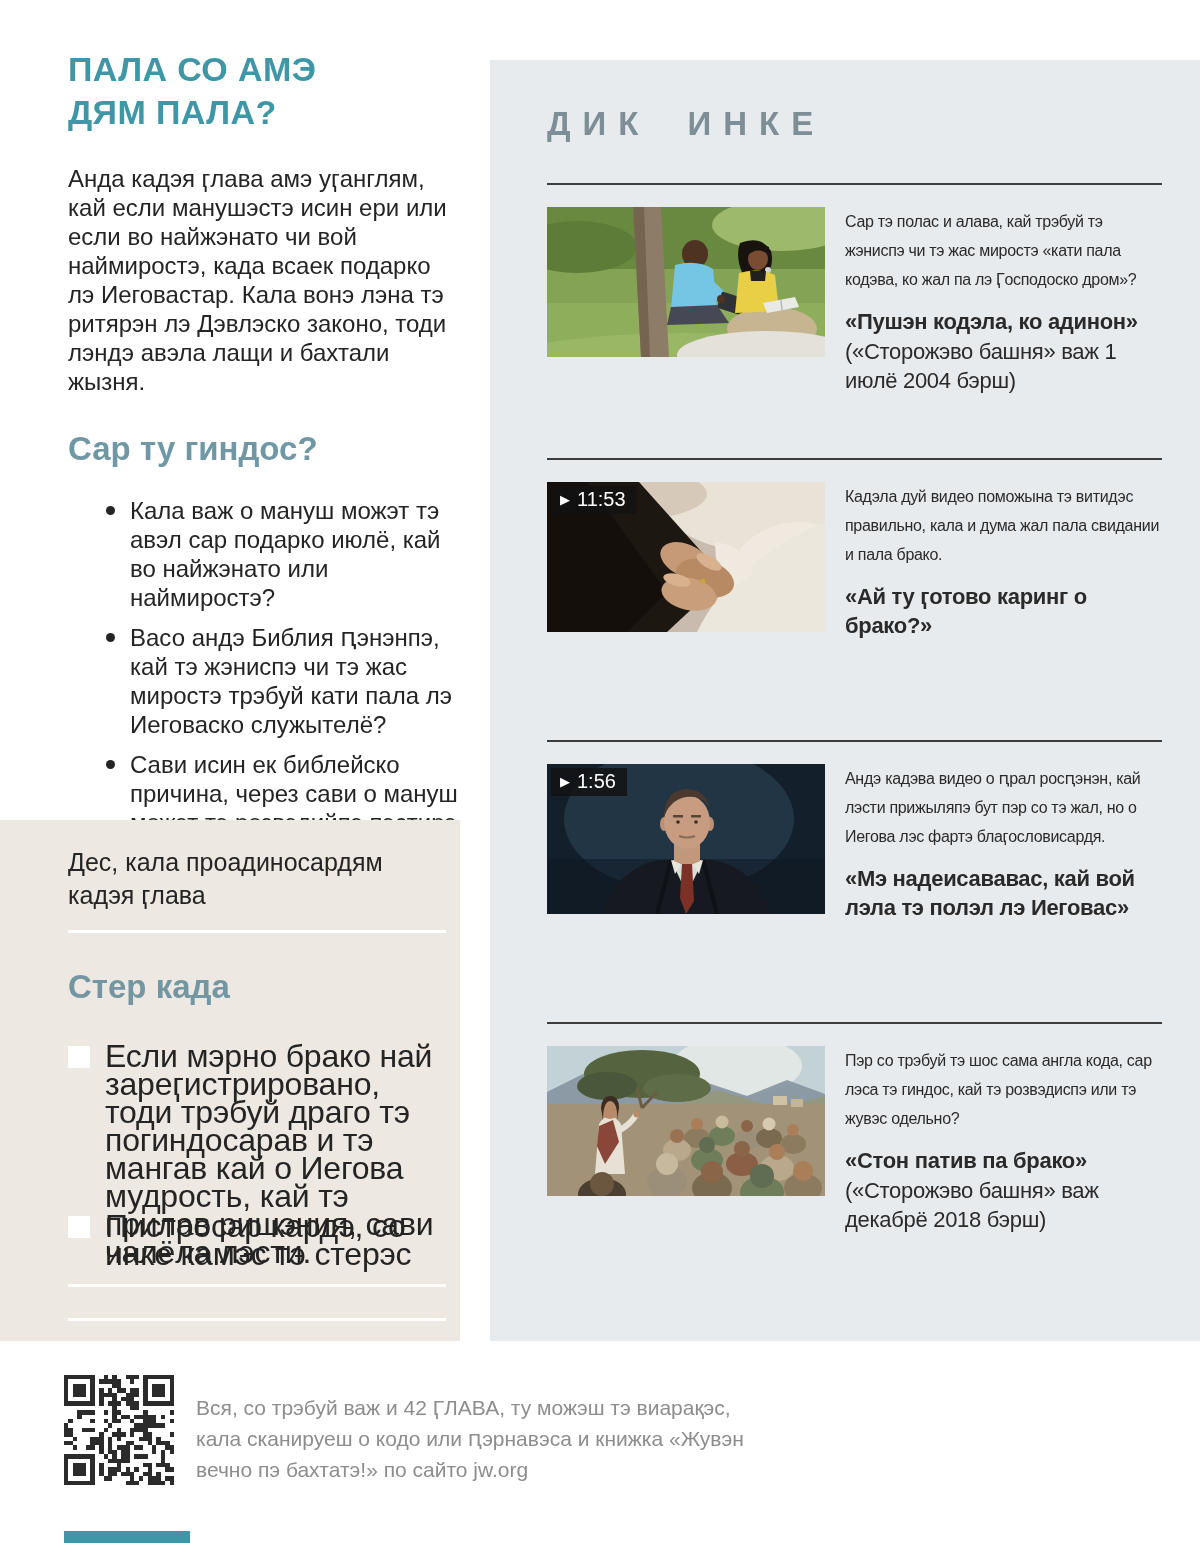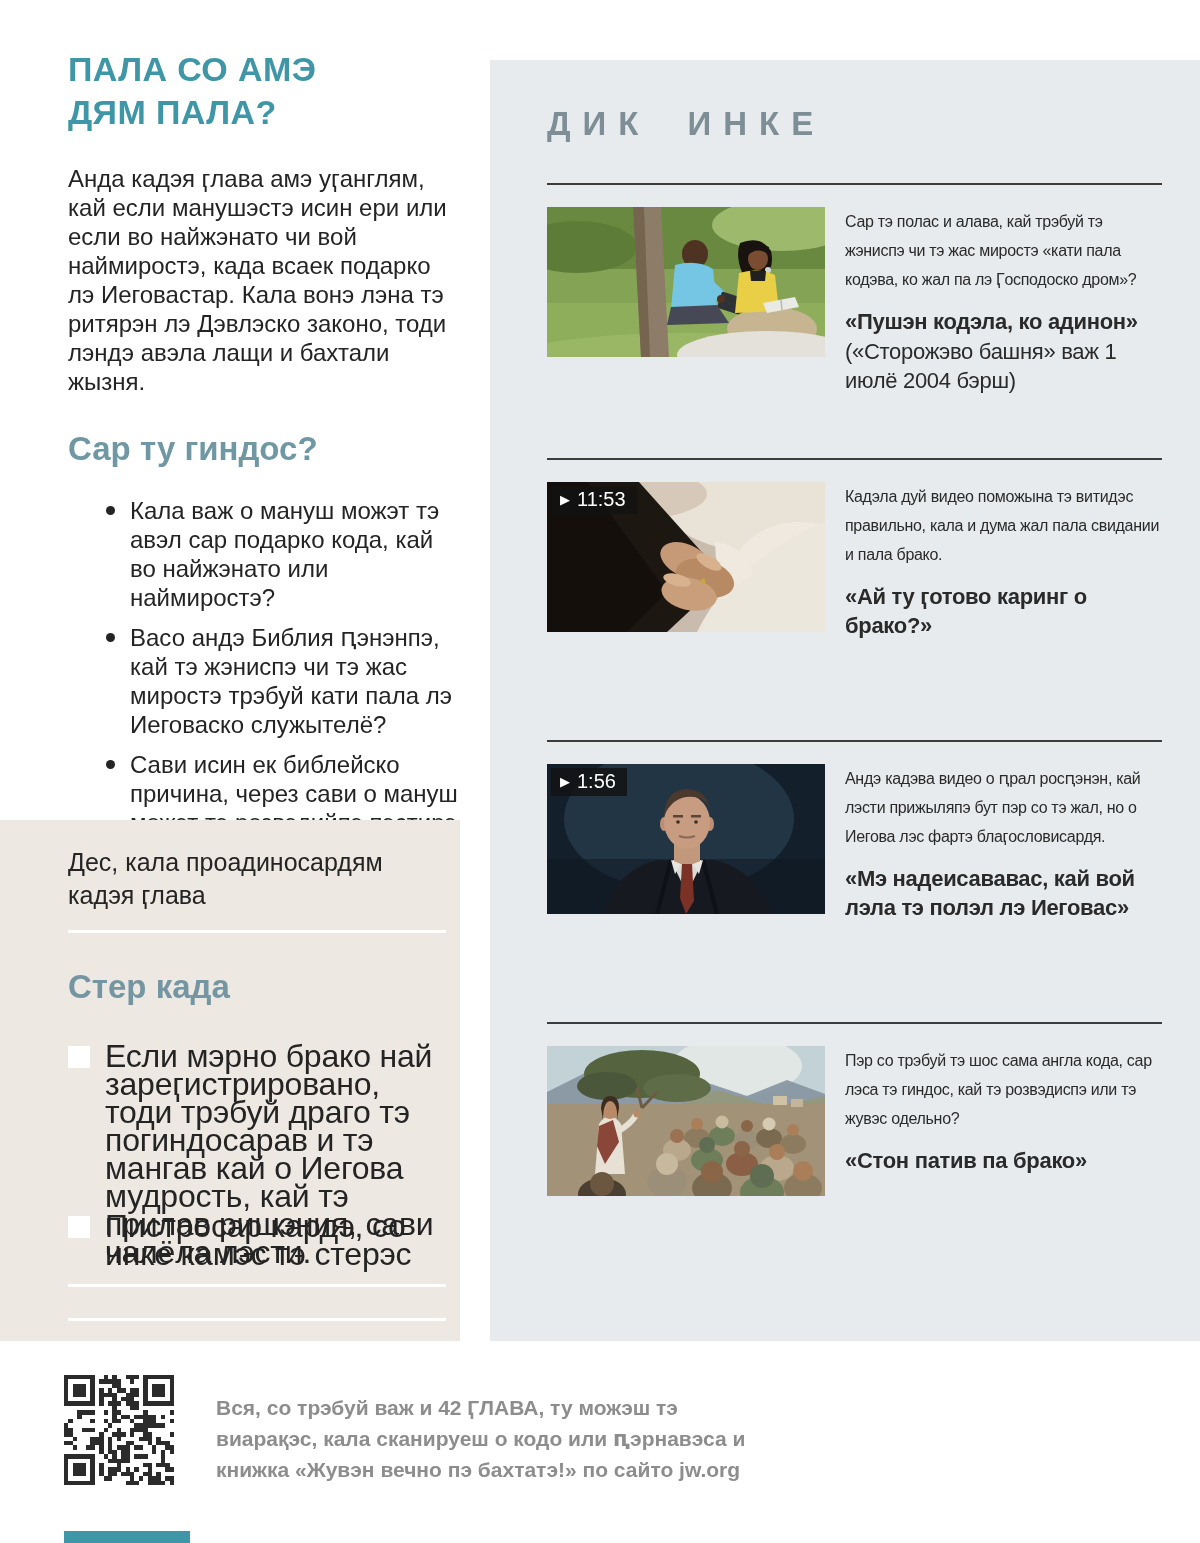--- a/index.html
+++ b/index.html
@@ -22,21 +22,21 @@
   .wl-1 { top:110px; } .wl-2 { top:464px; } .wl-3 { top:498px; }
   .box-heading { position:absolute; left:68px; top:148px; font-size:33px; font-weight:bold; color:#7396A2; }
   .check-item { position:absolute; left:68px; width:382px; display:flex; gap:15px; }
   .ci-1 { top:222px; } .ci-2 { top:392px; }
   .checkbox { flex:0 0 22px; width:22px; height:22px; background:#ffffff; margin-top:4px; }
   .check-item p { font-size:32px; line-height:28px; letter-spacing:-.2px; color:#242424; }
 
   
   .qr { position:absolute; left:64px; top:1375px; width:110px; height:110px; }
   .qr svg { width:110px; height:110px; display:block; }
-  .qr-caption { position:absolute; left:216px; top:1392px; width:560px; font-size:21px; line-height:31px; font-weight:bold; color:#8D8D8D; }
+  .qr-caption { position:absolute; left:196px; top:1392px; width:560px; font-size:21px; line-height:31px; font-weight:normal; color:#8D8D8D; }
   .page-tab { position:absolute; left:64px; top:1531px; width:126px; height:12px; background:#3E96A6; }
 
   
   .sidebar { position:absolute; left:490px; top:60px; width:710px; height:1281px; background:#E8EBED; }
   .sb-heading { position:absolute; left:57px; top:45px; font-size:33px; font-weight:bold; color:#7E8E96; letter-spacing:12px; word-spacing:16px; }
   .sb-item { position:absolute; left:57px; width:615px; }
   .sb-1 { top:123px; } .sb-2 { top:398px; } .sb-3 { top:680px; } .sb-4 { top:962px; }
   .sb-item hr { border:none; border-top:2px solid #3C3C3C; width:615px; }
   .sb-row { display:flex; gap:20px; margin-top:22px; }
   .thumb { position:relative; flex:0 0 278px; width:278px; height:150px; overflow:hidden; background:#999; }
@@ -52,21 +52,21 @@
 </head>
 <body>
 
 <div class="page">
 
   <div class="left-col">
     <h1 class="page-title"><span>ПАЛА СО АМЭ</span><br><span>ДЯМ ПАЛА?</span></h1>
     <p class="intro">Анда кадэя ӷлава амэ уӷанглям, кай если манушэстэ исин ери или если во найжэнато чи вой наймиростэ, када всаек подарко лэ Иеговастар. Кала вонэ лэна тэ ритярэн лэ Дэвлэско законо, тоди лэндэ авэла лащи и бахтали жызня.</p>
     <h2 class="q-heading">Сар ту гиндос?</h2>
     <ul class="q-list">
-      <li>Кала важ о мануш можэт тэ авэл сар подарко кода, кай во найжэнато или наймиростэ?</li>
+      <li>Кала важ о мануш можэт тэ авэл сар подарко июлё, кай во найжэнато или наймиростэ?</li>
       <li>Васо андэ Библия ԥэнэнпэ, кай тэ жэниспэ чи тэ жас миростэ трэбуй кати пала лэ Иеговаско служытелё?</li>
       <li>Сави исин ек библейско причина, через сави о мануш можэт тэ розвэдийпэ пэстирэ хуласа или хулаяса?</li>
     </ul>
   </div>
 
   <div class="note-box">
     <p class="prompt">Дес, кала проадиносардям кадэя ӷлава</p>
     <div class="write-line wl-1"></div>
     <h2 class="box-heading">Стер када</h2>
     <div class="check-item ci-1">
@@ -463,17 +463,18 @@
               <circle cx="215" cy="130" r="12" fill="#5f6e52"></circle>
             <ellipse cx="256" cy="142" rx="19" ry="15" fill="#8d7b5f"></ellipse>
               <circle cx="256" cy="125" r="10" fill="#a97e58"></circle>
             <ellipse cx="55" cy="148" rx="24" ry="16" fill="#4a3f30"></ellipse>
               <circle cx="55" cy="138" r="12" fill="#6b5640"></circle>
           </svg>
         </div>
         <div class="sb-txt">
           <p class="desc">Пэр со трэбуй тэ шос сама англа кода, сар лэса тэ гиндос, кай тэ розвэдиспэ или тэ жувэс одельно?</p>
           <p class="ttl">«Стон патив па брако»</p>
+          <p class="src">(«Сторожэво башня» важ декабрё 2018 бэрш)</p>
         </div>
       </div>
     </section>
   </div>
 </div>
 
 </body></html>

